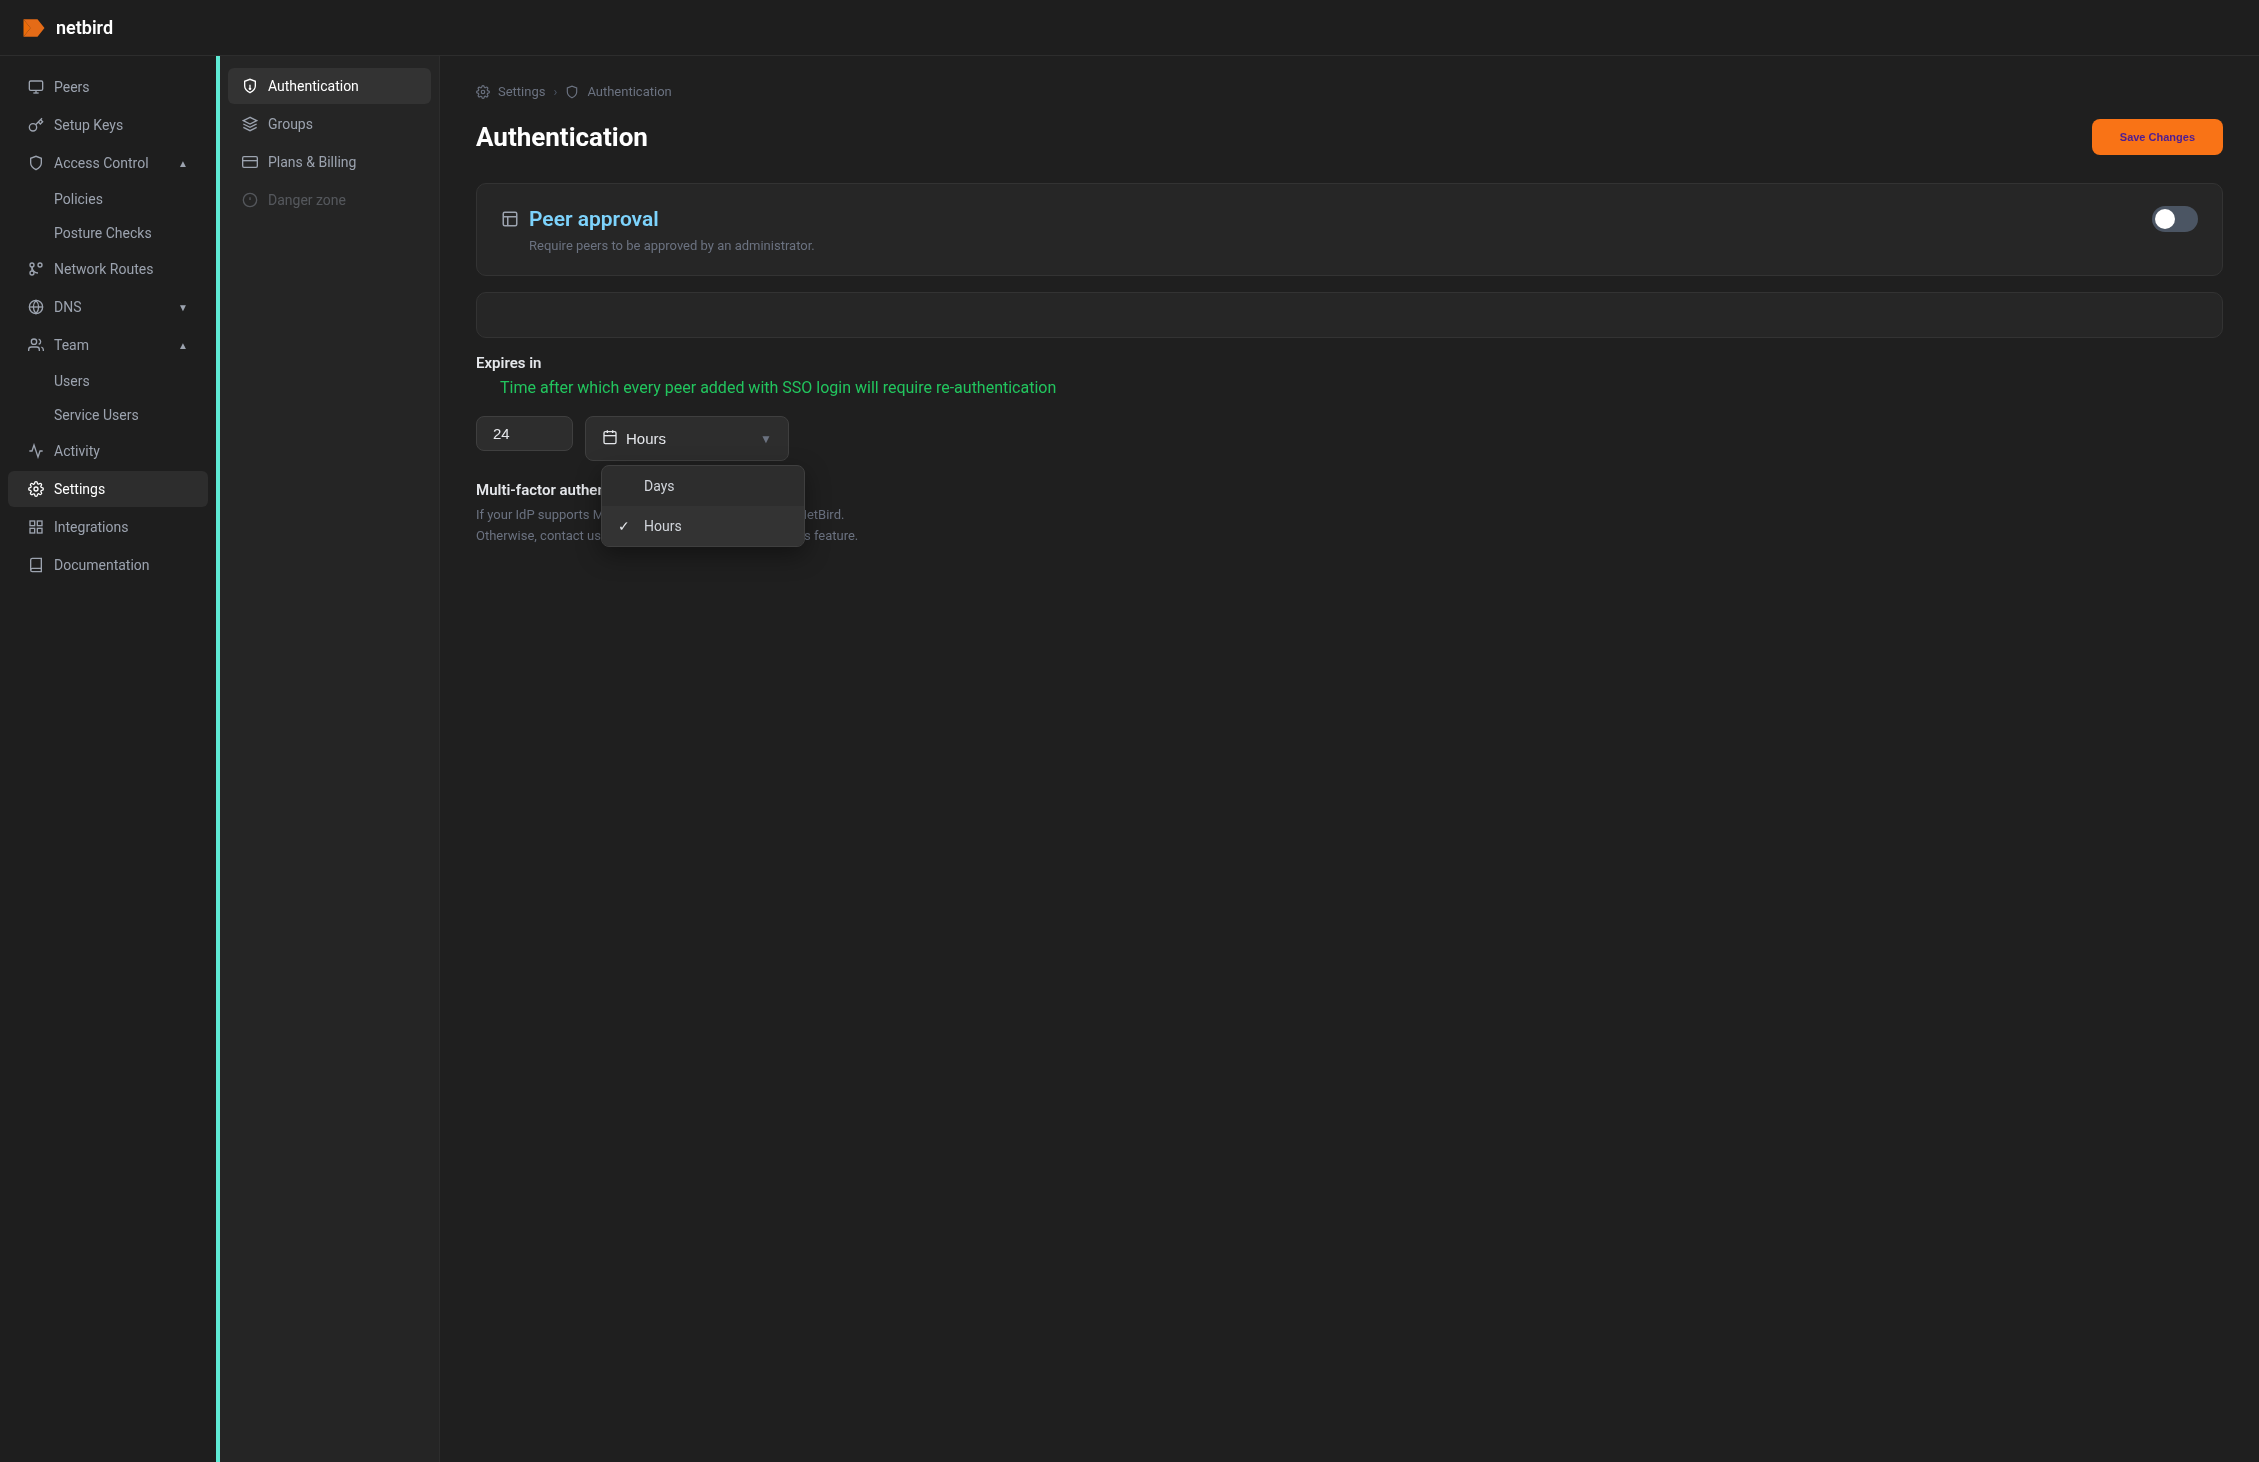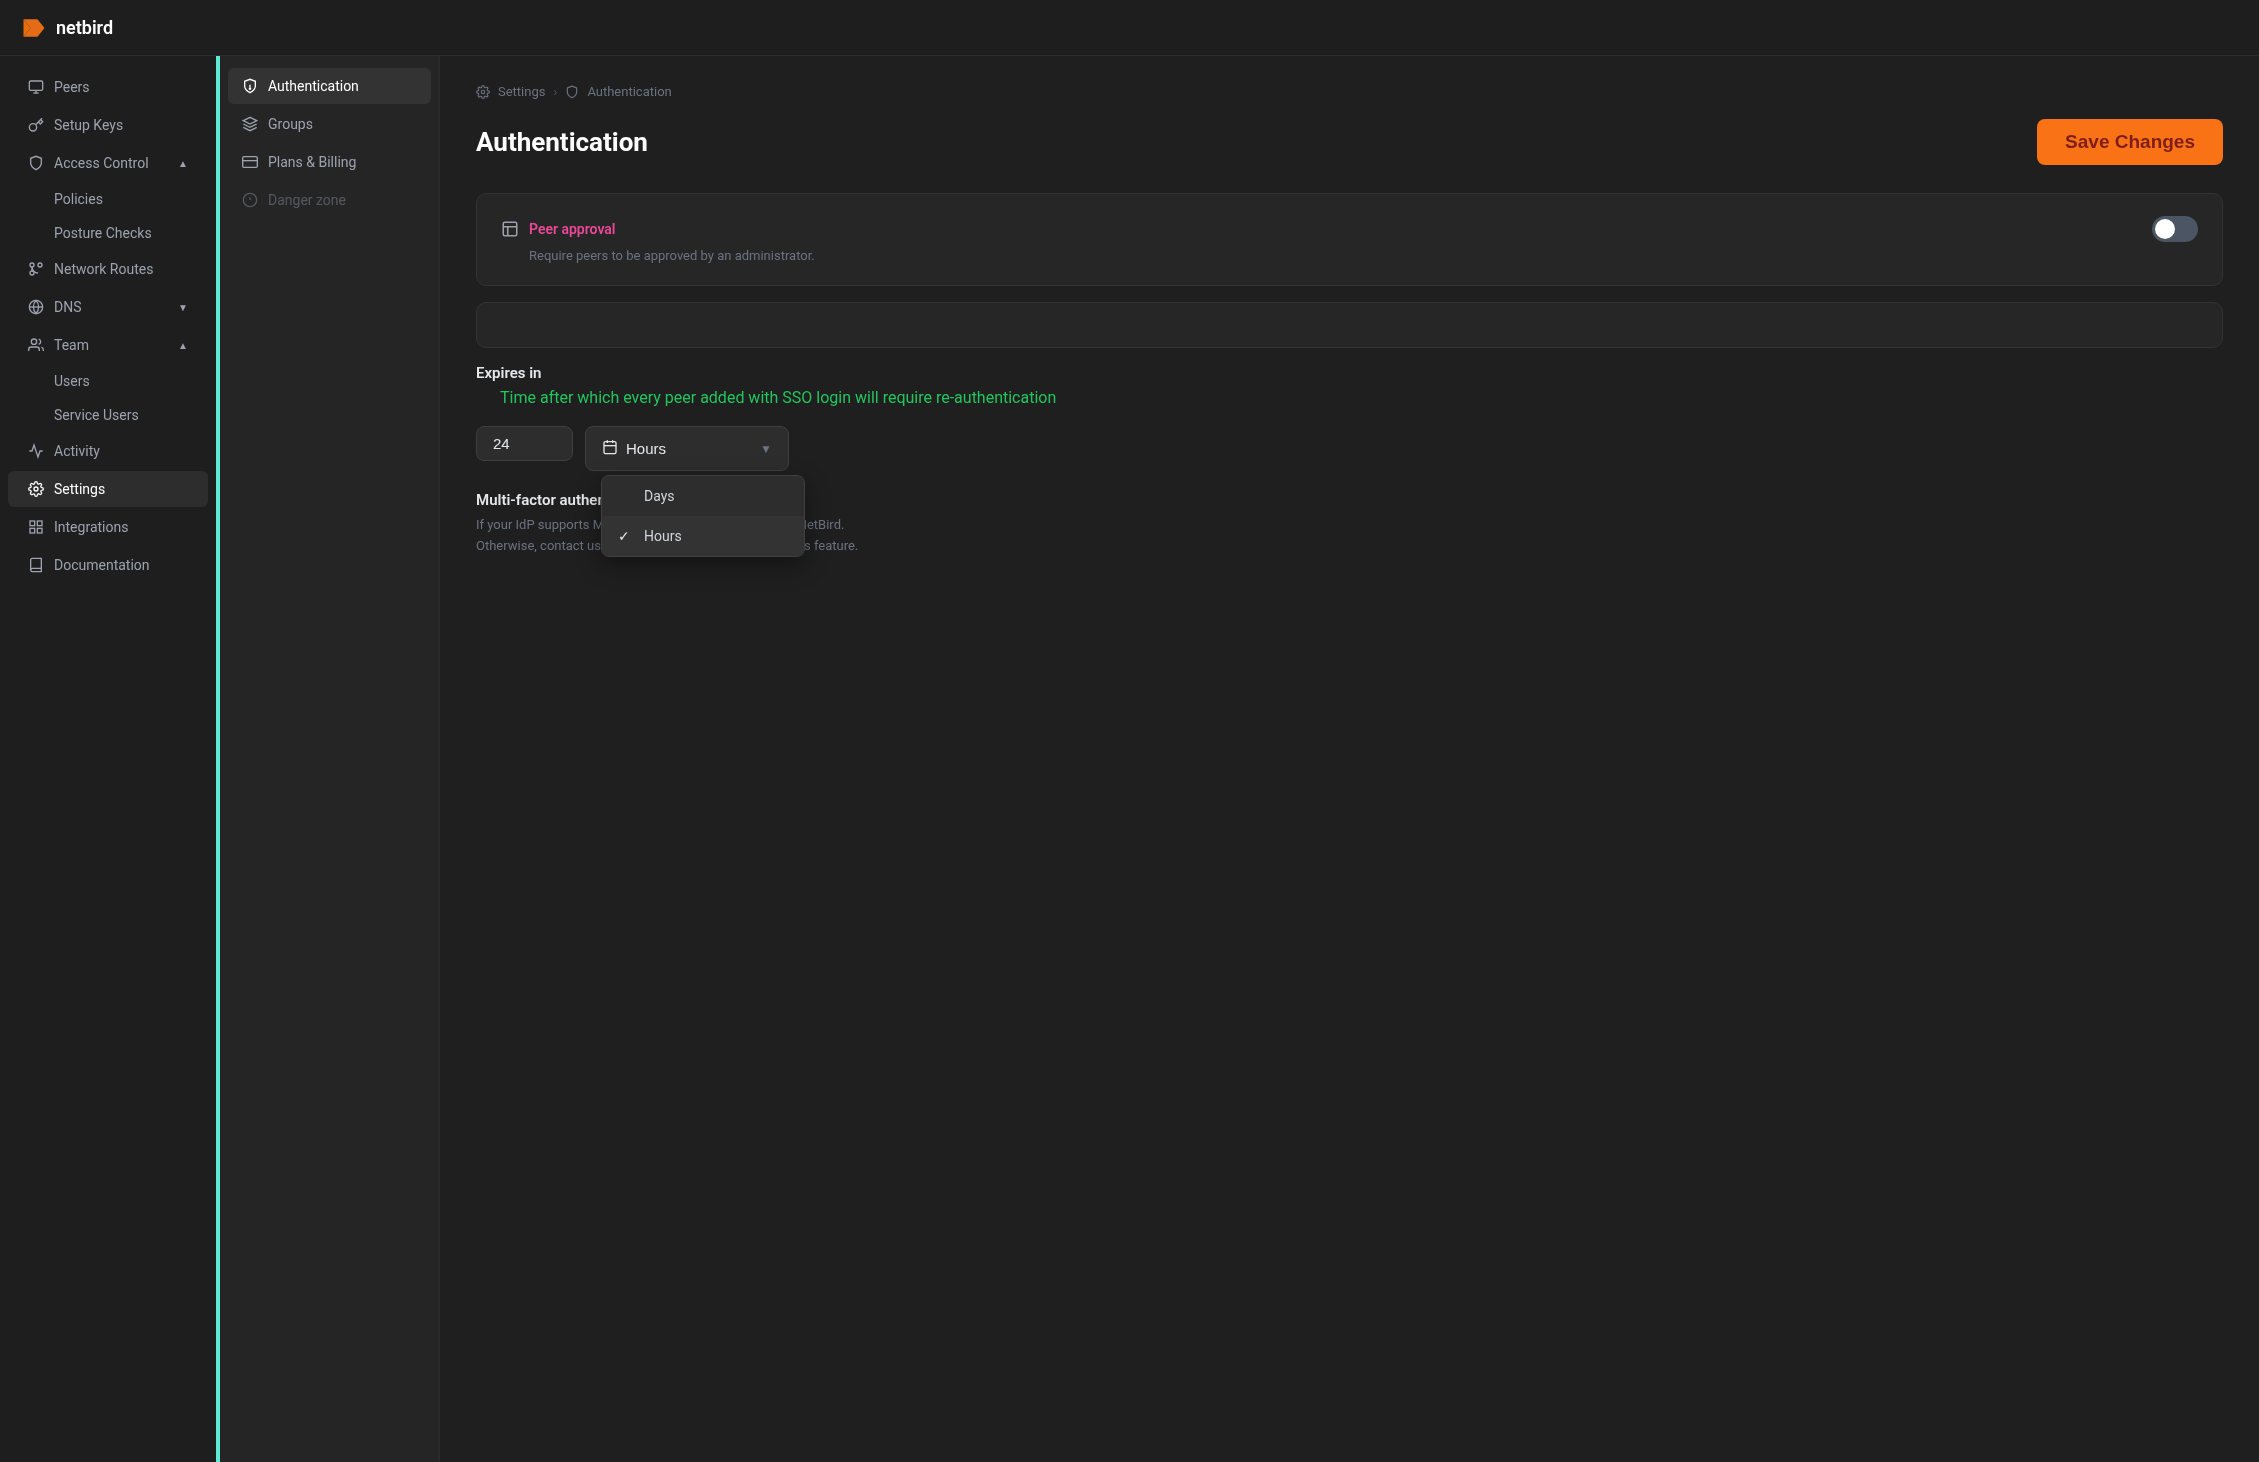--- a/index.html
+++ b/index.html
@@ -162,25 +162,25 @@
       justify-content: space-between;
       margin-bottom: 28px;
     }
     .page-title {
       font-size: 26px;
       font-weight: 700;
       color: #fff;
     }
     .save-btn {
       background: #f97316;
-      color: #7f1d1d;
+      color: #4c1d95;
       border: none;
       border-radius: 8px;
       padding: 12px 28px;
-      font-size: 19px;
+      font-size: 11px;
       font-weight: 600;
       cursor: pointer;
       transition: background 0.15s;
     }
 
     
     .card {
       background: #262626;
       border: 1px solid #333;
       border-radius: 10px;
@@ -199,23 +199,23 @@
     }
     .card-icon {
       width: 18px;
       height: 18px;
       display: flex;
       align-items: center;
       justify-content: center;
       color: #9ca3af;
     }
     .card-title {
-      font-size: 14px;
+      font-size: 21px;
       font-weight: 600;
-      color: #ec4899;
+      color: #7dd3fc;
     }
     .card-desc {
       font-size: 13px;
       color: #6b7280;
       margin-top: 6px;
       margin-left: 28px;
     }
 
     
     .toggle {

